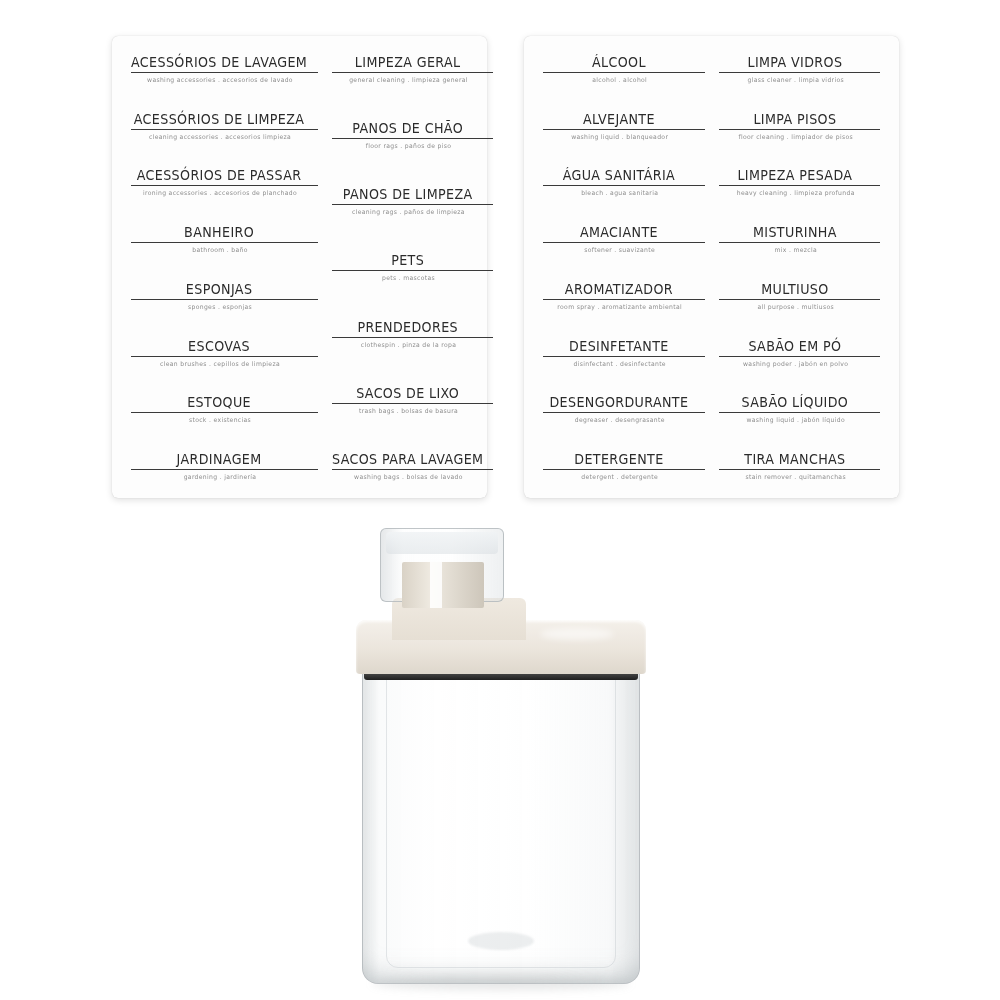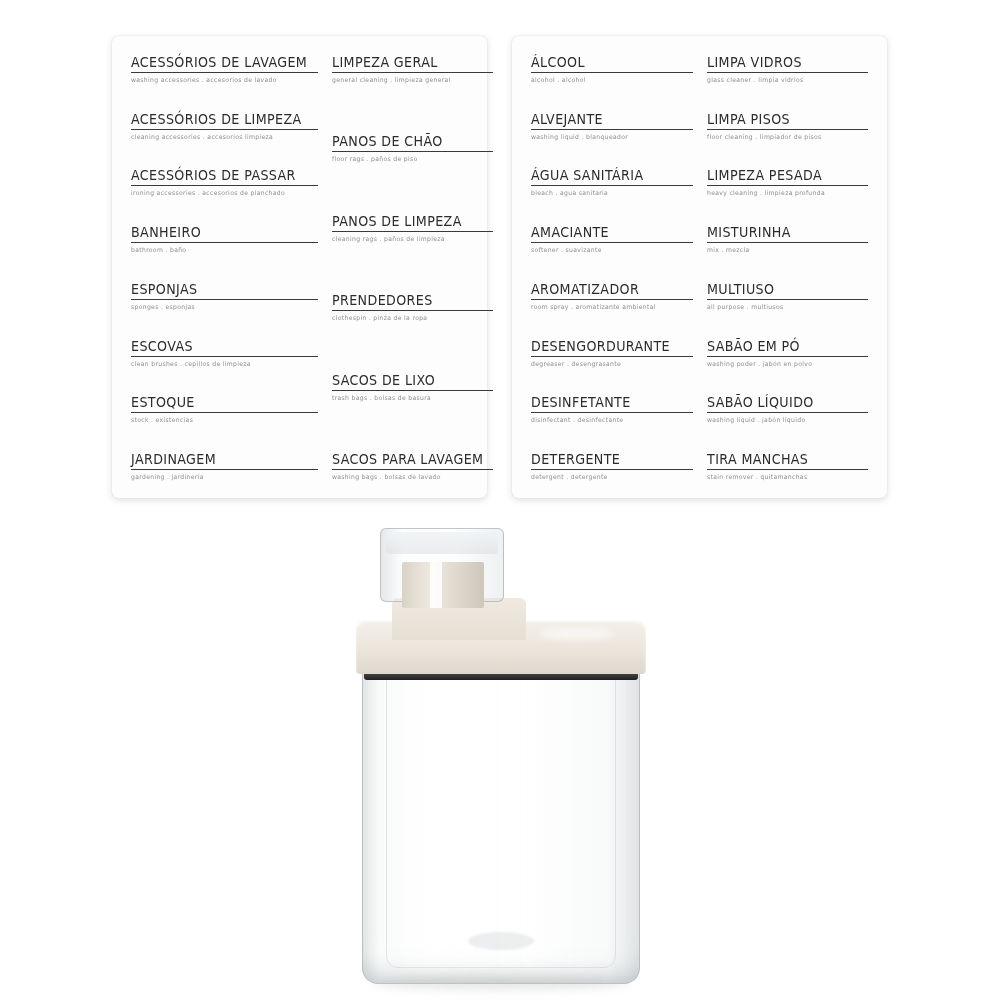--- a/index.html
+++ b/index.html
@@ -15,32 +15,33 @@
     overflow: hidden;
   }
 
   
   .sheets {
     position: absolute;
     top: 28px;
     left: 0;
     width: 1000px;
     height: 470px;
+    text-align: center;
   }
   .sheet {
     position: absolute;
     background: #fdfdfd;
     border-radius: 6px;
     box-shadow: 0 2px 7px rgba(0,0,0,0.13), 0 0 1px rgba(0,0,0,0.2);
     display: flex;
     padding: 16px 12px 14px 12px;
     box-sizing: border-box;
   }
   .sheet-left  { left: 112px; top: 8px; width: 375px; height: 462px; }
-  .sheet-right { left: 512px; top: 8px; width: 375px; height: 462px; }
+  .sheet-right { left: 524px; top: 8px; width: 375px; height: 462px; }
 
   .sheet-col {
     flex: 1 1 50%;
     display: flex;
     flex-direction: column;
     justify-content: space-between;
     padding: 2px 7px 2px 7px;
     box-sizing: border-box;
   }
 
@@ -291,20 +292,25 @@
         <div class="lbl-title">PANOS DE CHÃO</div>
         <div class="lbl-rule"></div>
         <div class="lbl-sub">floor rags . paños de piso</div>
       </div>
       <div class="lbl">
         <div class="lbl-title">PANOS DE LIMPEZA</div>
         <div class="lbl-rule"></div>
         <div class="lbl-sub">cleaning rags . paños de limpieza</div>
       </div>
       <div class="lbl">
+        <div class="lbl-title">PETS</div>
+        <div class="lbl-rule"></div>
+        <div class="lbl-sub">pets . mascotas</div>
+      </div>
+      <div class="lbl">
         <div class="lbl-title">PRENDEDORES</div>
         <div class="lbl-rule"></div>
         <div class="lbl-sub">clothespin . pinza de la ropa</div>
       </div>
       <div class="lbl">
         <div class="lbl-title">SACOS DE LIXO</div>
         <div class="lbl-rule"></div>
         <div class="lbl-sub">trash bags . bolsas de basura</div>
       </div>
       <div class="lbl">
@@ -336,28 +342,28 @@
         <div class="lbl-title">AMACIANTE</div>
         <div class="lbl-rule"></div>
         <div class="lbl-sub">softener . suavizante</div>
       </div>
       <div class="lbl">
         <div class="lbl-title">AROMATIZADOR</div>
         <div class="lbl-rule"></div>
         <div class="lbl-sub">room spray . aromatizante ambiental</div>
       </div>
       <div class="lbl">
+        <div class="lbl-title">DESINFETANTE</div>
+        <div class="lbl-rule"></div>
+        <div class="lbl-sub">disinfectant . desinfectante</div>
+      </div>
+      <div class="lbl">
         <div class="lbl-title">DESENGORDURANTE</div>
         <div class="lbl-rule"></div>
         <div class="lbl-sub">degreaser . desengrasante</div>
-      </div>
-      <div class="lbl">
-        <div class="lbl-title">DESINFETANTE</div>
-        <div class="lbl-rule"></div>
-        <div class="lbl-sub">disinfectant . desinfectante</div>
       </div>
       <div class="lbl">
         <div class="lbl-title">DETERGENTE</div>
         <div class="lbl-rule"></div>
         <div class="lbl-sub">detergent . detergente</div>
       </div>
     </div>
 
     <div class="sheet-col">
       <div class="lbl">

